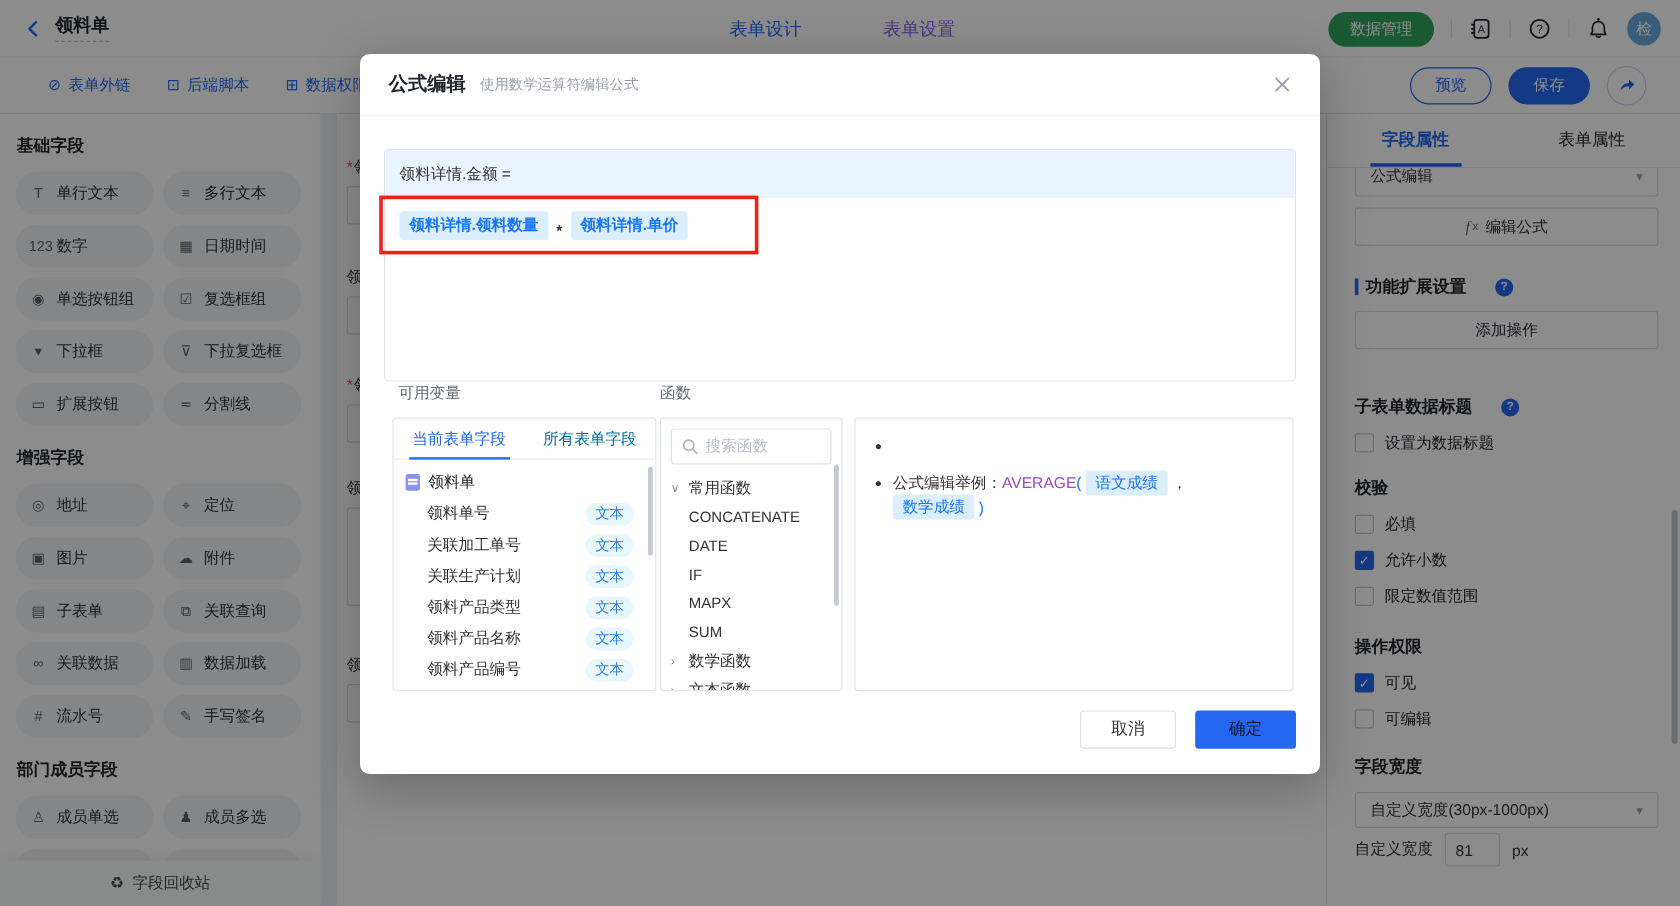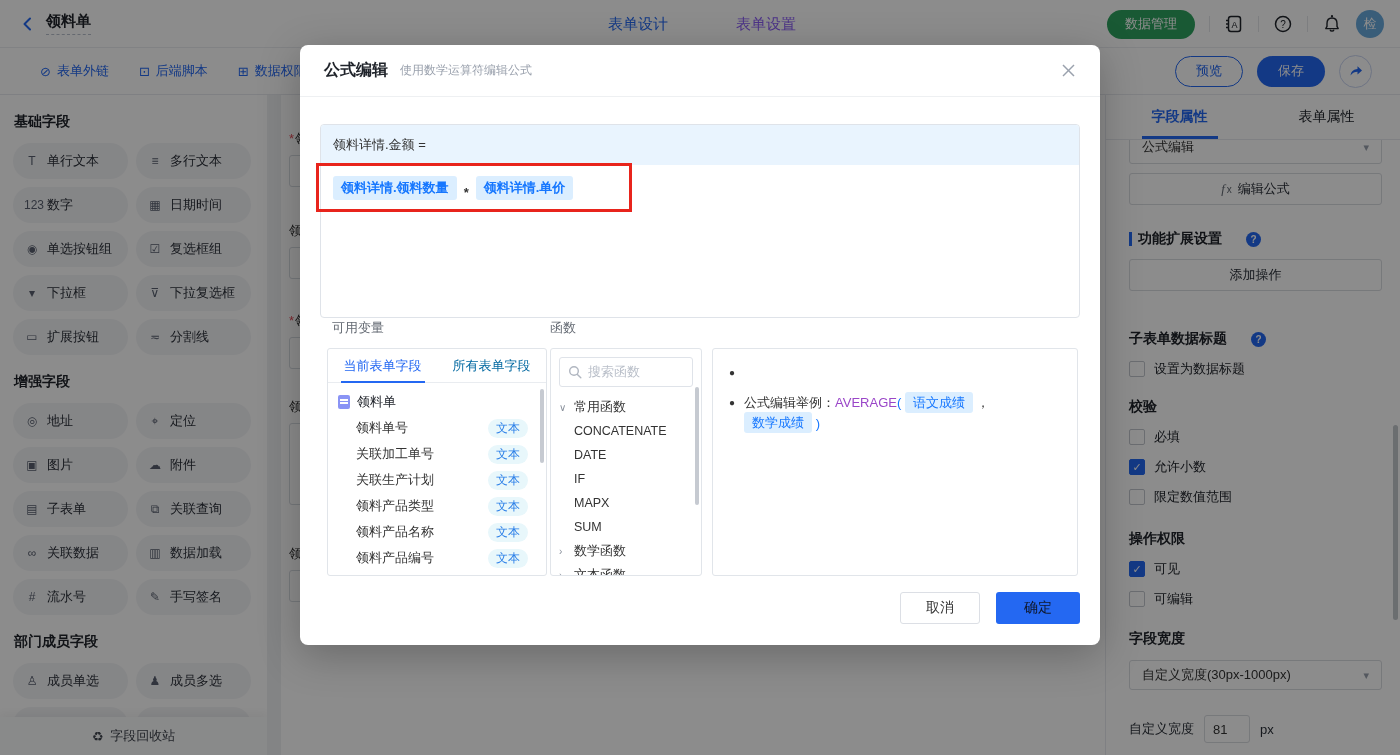--- a/index.html
+++ b/index.html
@@ -61,21 +61,21 @@
   .p-btn { margin-top:9px; width:100%; height:32px; border:1px solid #d9dce1; border-radius:3px; background:#fff; color:#2a2f38; font-size:13px; cursor:pointer; display:flex; align-items:center; justify-content:center; gap:6px; }
   .fxmark { color:#646a73; font-style:italic; font-family:"Liberation Serif","DejaVu Serif",serif; }
   .sec-head { margin-top:25px; font-size:14px; font-weight:bold; display:flex; align-items:center; gap:24px; }
   .sec-head.barred { position:relative; padding-left:9px; }
   .sec-head.barred::before { content:""; position:absolute; left:0; top:2px; width:3px; height:14px; background:#2468f2; }
   .qicon { width:15px; height:15px; border-radius:50%; background:#2468f2; color:#fff; font-size:10px; display:inline-flex; align-items:center; justify-content:center; cursor:pointer; }
   .cb-row { display:flex; align-items:center; gap:9px; margin-top:12px; cursor:pointer; }
   .cb { width:16px; height:16px; border:1px solid #c3c7ce; border-radius:2px; background:#fff; display:inline-flex; align-items:center; justify-content:center; flex:none; font-size:11px; color:transparent; }
   .cb.checked { background:#2468f2; border-color:#2468f2; color:#fff; }
   .width-select { position:static; height:30px; margin-top:12px; }
-  .custom-row { margin-top:25px; display:flex; align-items:center; gap:10px; color:#2a2f38; }
+  .custom-row { margin-top:4px; display:flex; align-items:center; gap:10px; color:#2a2f38; }
   .custom-row input { width:46px; height:28px; border:1px solid #d9dce1; border-radius:3px; padding:0 8px; font-size:13px; color:#333; font-family:inherit; }
   .panel-scroll { position:absolute; right:2px; top:330px; width:5px; height:195px; border-radius:3px; background:#c4c8cd; }
 
   
   .overlay { position:absolute; inset:0; background:rgba(0,0,0,.45); z-index:50; }
   .modal { position:absolute; left:300px; top:45px; width:800px; height:600px; background:#fff; border-radius:8px; box-shadow:0 10px 40px rgba(0,0,0,.25); z-index:60; }
   .m-header { height:52px; border-bottom:1px solid #eef0f2; display:flex; align-items:center; padding:0 24px; gap:12px; }
   .m-title { font-size:16px; font-weight:bold; }
   .m-sub { font-size:12px; color:#9aa1ad; }
   .m-close { margin-left:auto; cursor:pointer; display:inline-flex; }

